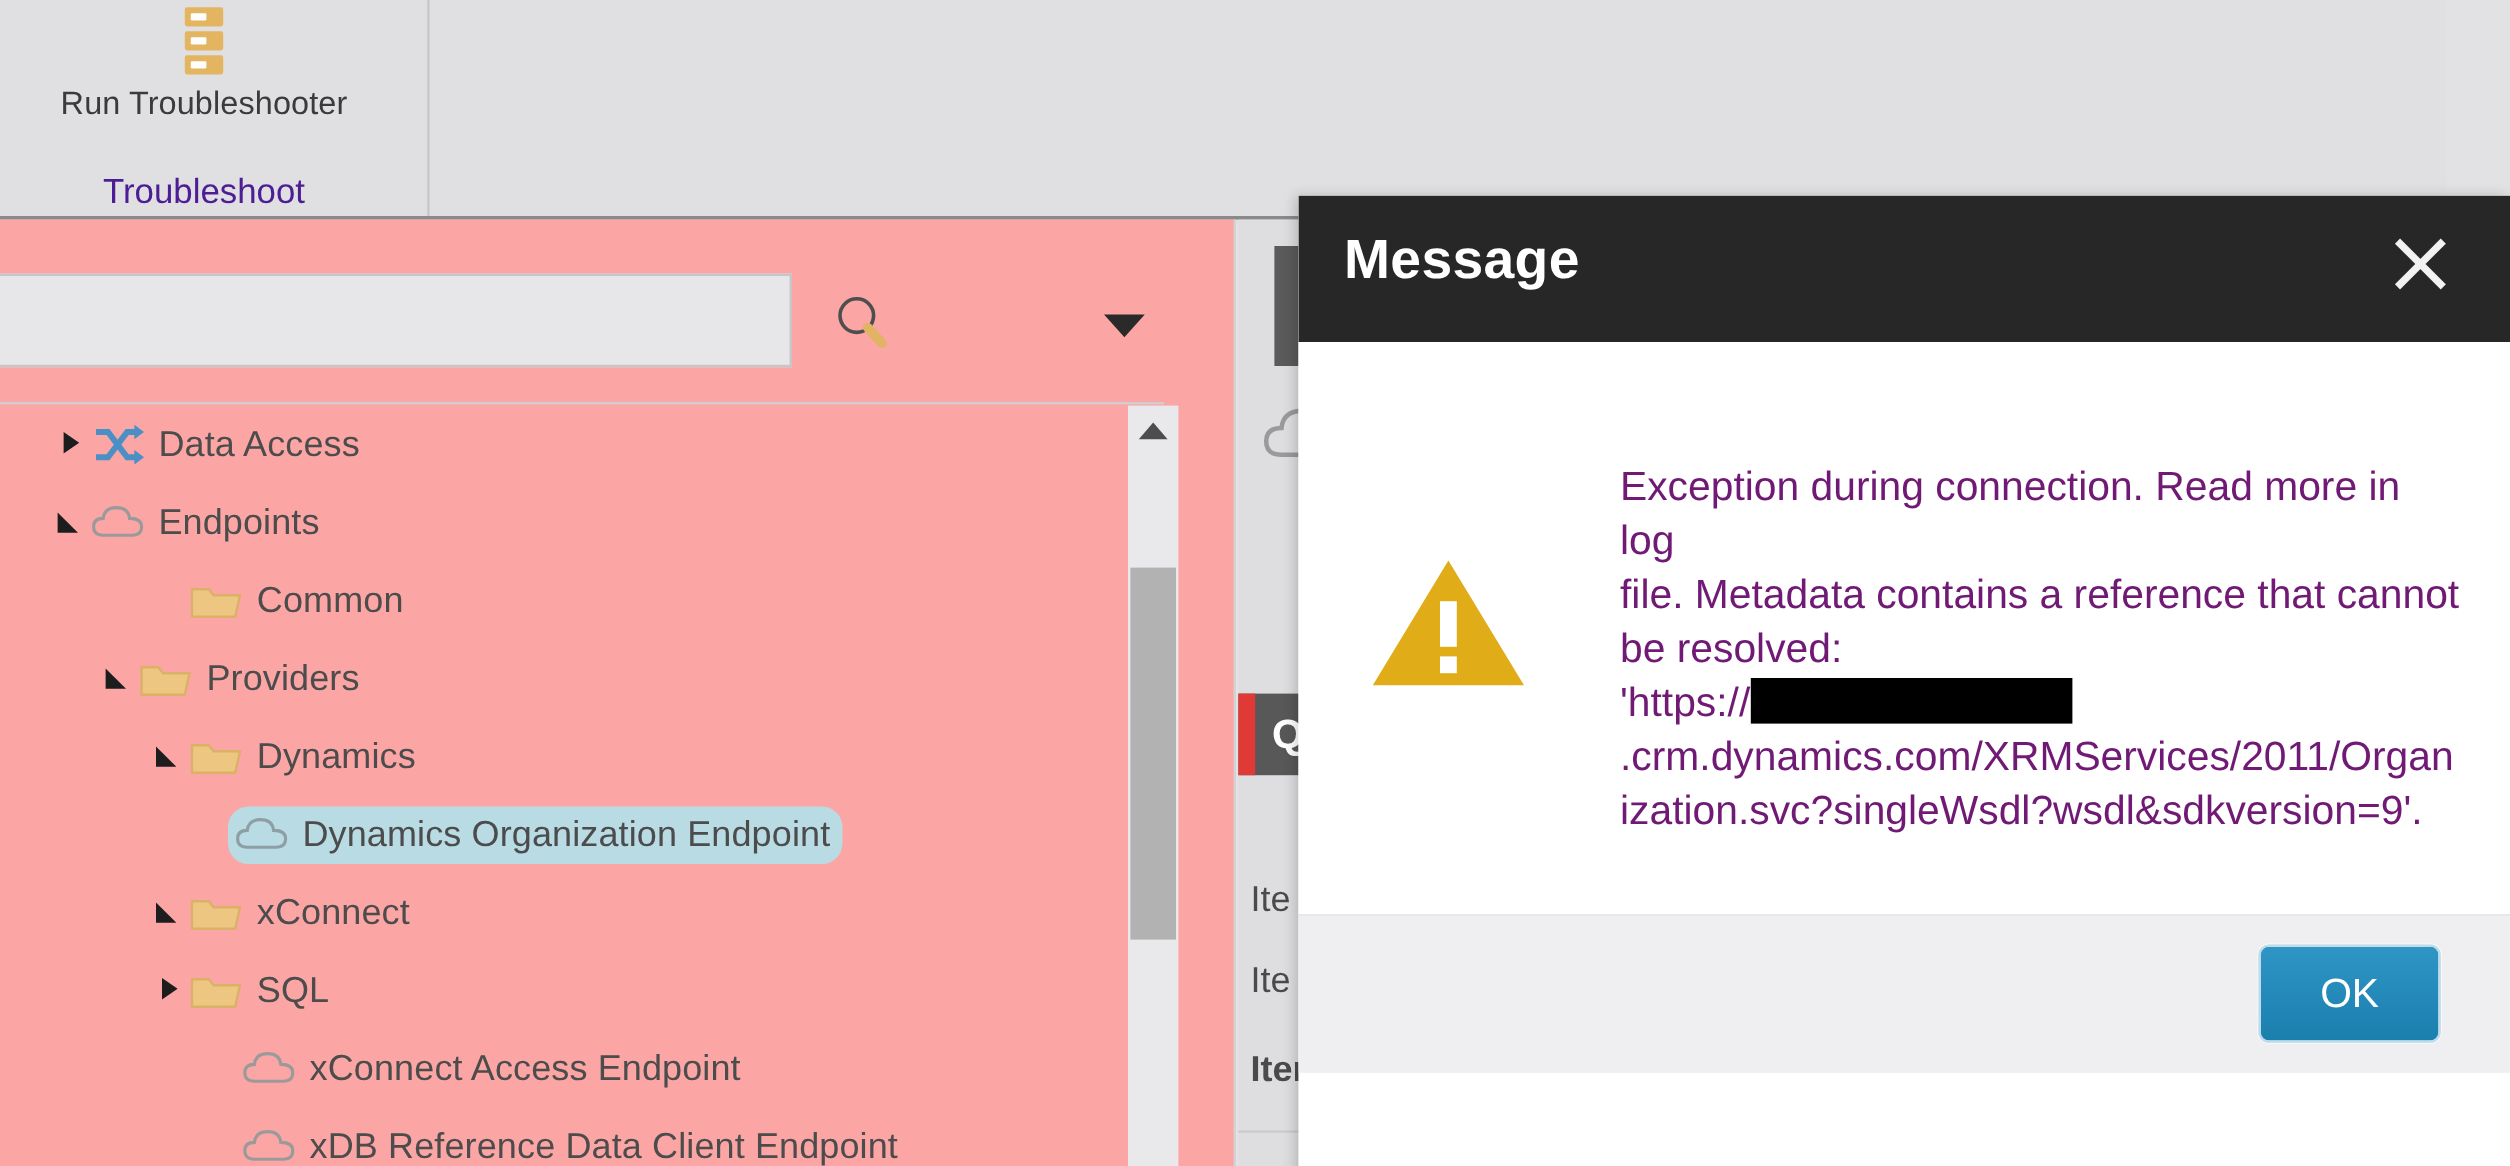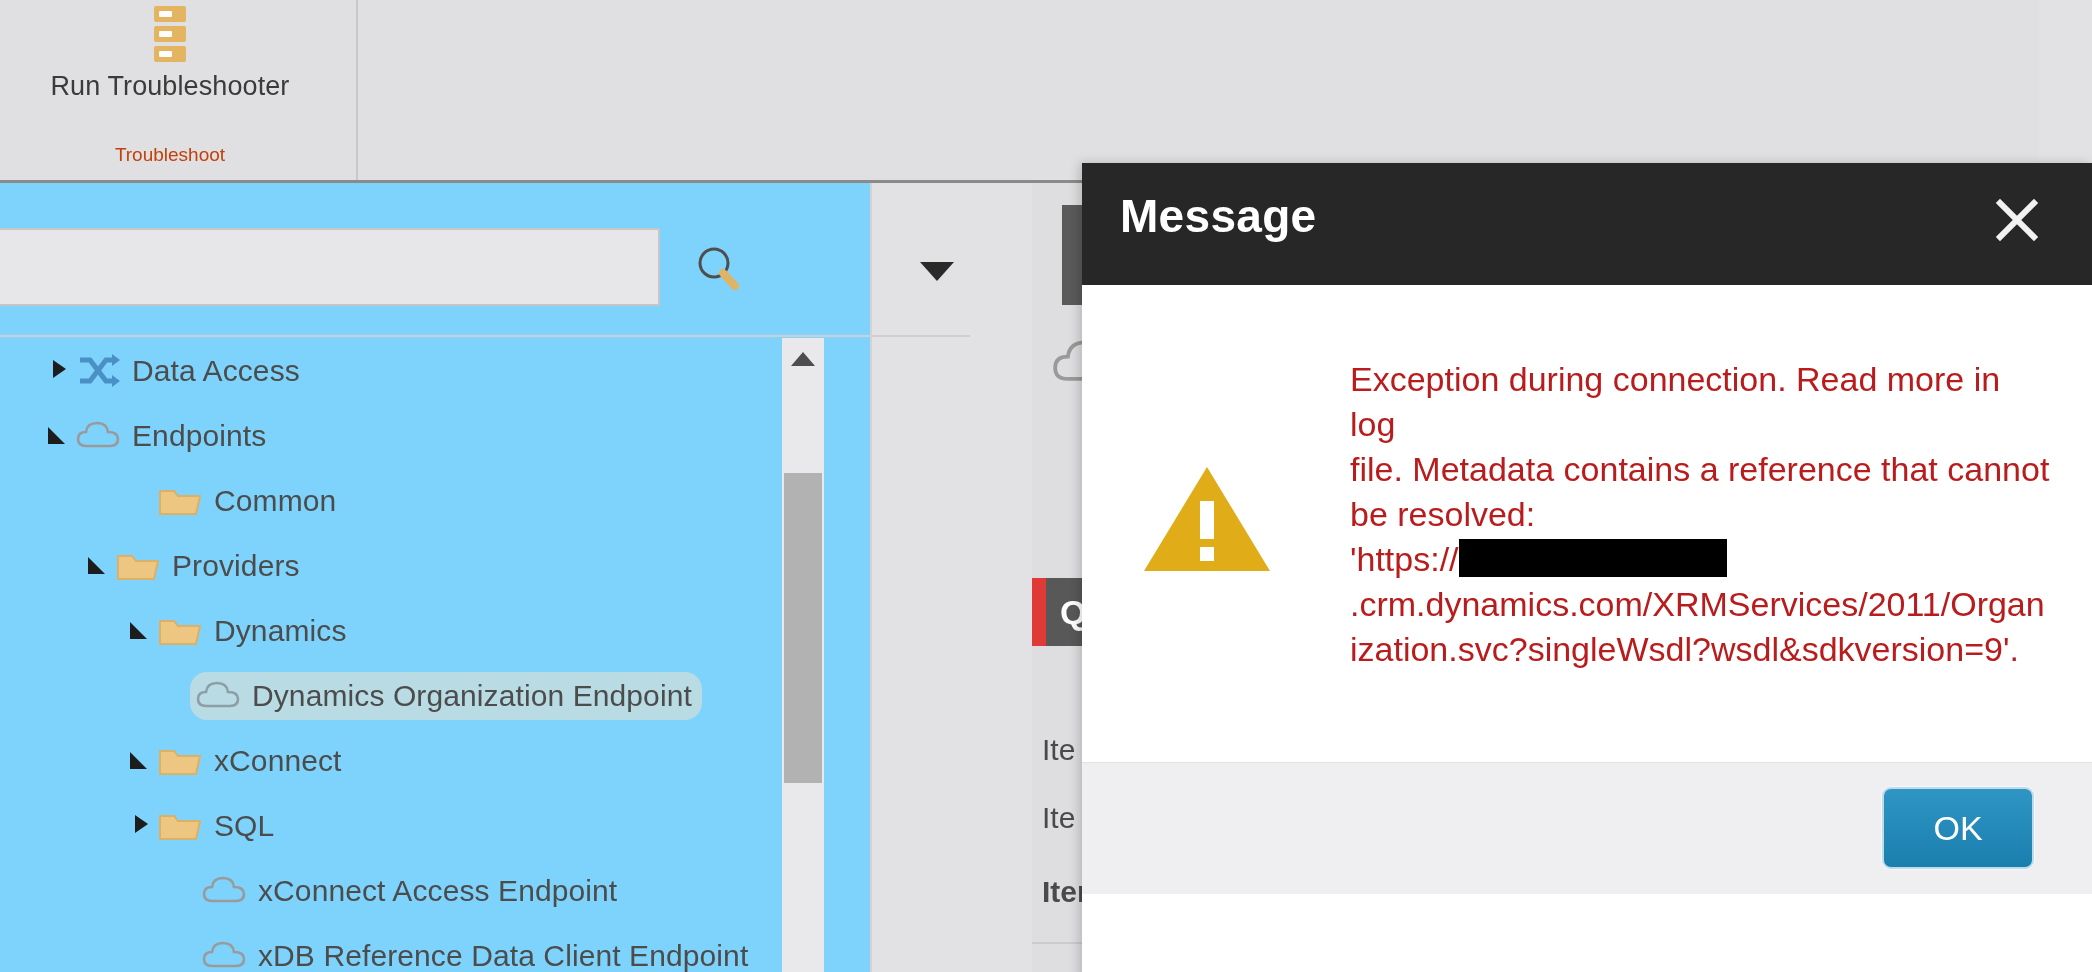--- a/index.html
+++ b/index.html
@@ -78,33 +78,32 @@
     color: #3b3b3b;
     line-height: 1.1;
     letter-spacing: .1px;
   }
   .ribbon-group-label {
     position: absolute;
     left: 0;
     top: 144px;
     width: 340px;
     text-align: center;
-    font-size: 19px;
-    color: #c2410c;
+    font-size: 29px;
+    color: #4c1d95;
   }
 
   
   .tree-panel {
     position: absolute;
     left: 0;
     top: 183px;
-    width: 836px;
+    width: 1030px;
     height: 789px;
-    background: #7dd3fc;
-    padding-left: 36px;
+    background: #fca5a5;
   }
   .search-row {
     position: absolute;
     left: 0; top: 45px;
     width: 1030px;
     height: 110px;
   }
   .search-input {
     position: absolute;
     left: -40px;
@@ -360,25 +359,25 @@
   .warn-icon {
     position: absolute;
     left: 60px;
     top: 178px;
     width: 130px;
     height: 112px;
   }
   .dialog-message {
     position: absolute;
     left: 268px;
-    top: 72px;
+    top: 99px;
     width: 700px;
     font-size: 34px;
     line-height: 45px;
-    color: #b91c1c;
+    color: #701a75;
     word-break: break-word;
   }
   .redaction {
     display: inline-block;
     width: 268px;
     height: 38px;
     background: #000000;
     vertical-align: -6px;
   }
 

